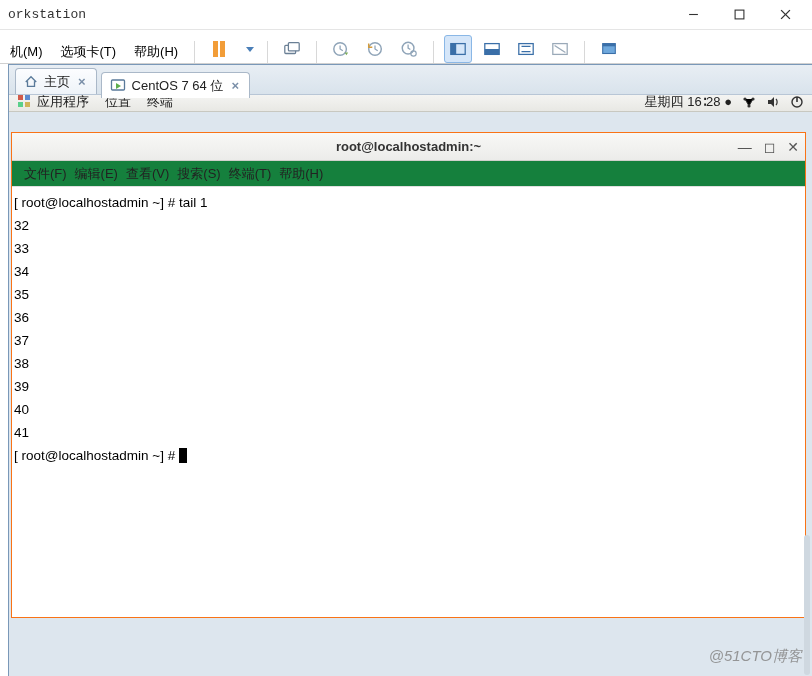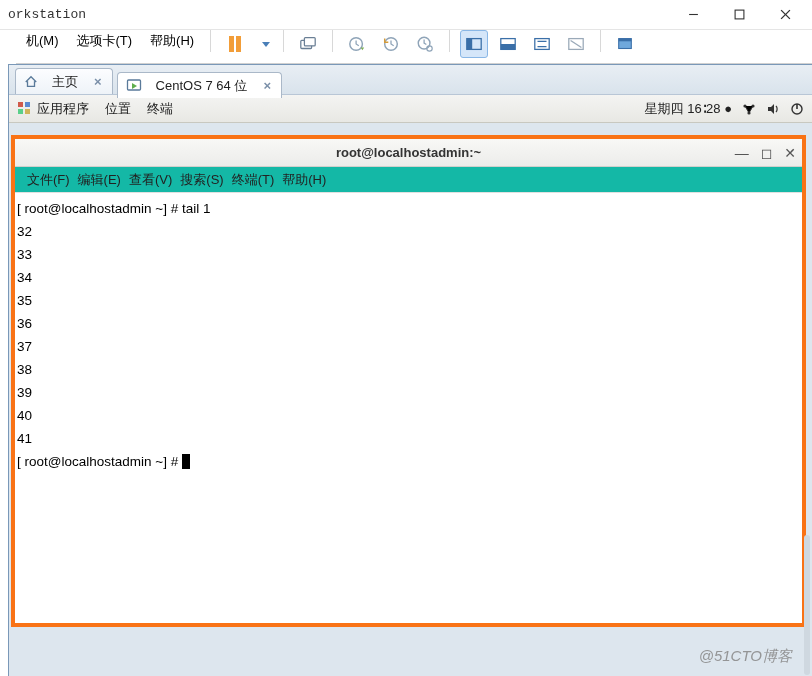--- a/index.html
+++ b/index.html
@@ -6,58 +6,58 @@
   body { width: 812px; height: 676px; background: #fff; overflow: hidden; position: relative; }
 
   
   .outer-titlebar { display:flex; justify-content:space-between; align-items:center; height:30px; border-bottom:1px solid #e5e5e5; padding:0 4px; }
   .outer-title { font-size:13px; color:#333; padding-left:4px;font-family:Liberation Mono, monospace; }
   .win-controls { display:flex; gap:0; }
   .win-btn { width:46px; height:30px; display:flex; align-items:center; justify-content:center; color:#333; }
   .win-btn svg { width:11px; height:11px; }
 
   
-  .main-toolbar { display:flex; align-items:flex-start; height:34px; background:#fff; border-bottom:1px solid #d0d0d0; padding-left:4px; gap:6px;margin-left:16px; }
+  .main-toolbar { display:flex; align-items:flex-end; height:34px; background:#fff; border-bottom:1px solid #d0d0d0; padding-left:4px; gap:6px; }
   .menu-item { font-size:13px; color:#000; padding:2px 6px; }
   .tb-sep { width:1px; height:22px; background:#d8d8d8; margin:0 4px; }
   .tb-btn { width:28px; height:28px; display:flex; align-items:center; justify-content:center; border-radius:3px; }
   .tb-btn.active { background:#d5e6f9; border:1px solid #8ab7e6; }
   .tb-icon { width:18px; height:18px; }
   .pause-bar { display:inline-flex; align-items:center; gap:2px; }
   .pause-bar .bars { display:inline-flex; gap:2px; }
   .pause-bar .bar { width:5px; height:16px; background:#f29d38; }
   .dropdown-tri { width:0; height:0; border-left:4px solid transparent; border-right:4px solid transparent; border-top:5px solid #4a7fb8; margin-left:4px; }
 
   
   .vm-area { position:absolute; left:8px; right:0; top:64px; bottom:0; border:1px solid #7a98b8; border-right:none; border-bottom:none; background:#dde6ee; }
   .tab-bar { display:flex; align-items:flex-end; height:30px; padding:4px 6px 0 6px; gap:4px; background:linear-gradient(#e8eef4,#d9e3ec); border-bottom:1px solid #b8c6d6; }
-  .tab { display:flex; align-items:center; gap:14px; height:26px; padding:0 8px; border:1px solid #aab8c8; border-bottom:none; border-radius:4px 4px 0 0; background:linear-gradient(#fcfdff,#eef3f8); font-size:13px; color:#222; }
+  .tab { display:flex; align-items:center; gap:6px; height:26px; padding:0 8px; border:1px solid #aab8c8; border-bottom:none; border-radius:4px 4px 0 0; background:linear-gradient(#fcfdff,#eef3f8); font-size:13px; color:#222; }
   .tab.active { background:#fff; position:relative; top:4px; }
   .tab-close { color:#7a8fa8; font-weight:bold; cursor:pointer; padding:0 2px; }
   .home-icon { width:14px; height:14px; }
   .vm-icon { width:16px; height:16px; }
 
   
-  .guest-topbar { display:flex; align-items:center; justify-content:space-between; height:28px; background:linear-gradient(#f4f4f2,#e8e8e4); border-bottom:1px solid #c8c8c0; padding:0 8px; font-size:13px; color:#222;gap:32px; }
+  .guest-topbar { display:flex; align-items:flex-end; justify-content:space-between; height:17px; background:linear-gradient(#f4f4f2,#e8e8e4); border-bottom:1px solid #c8c8c0; padding:0 8px; font-size:13px; color:#222;gap:32px; }
   .guest-left { display:flex; align-items:center; gap:16px; }
   .guest-right { display:flex; align-items:center; gap:10px; font-family:"DejaVu Sans Mono", monospace; }
   .app-launcher-icon { width:16px; height:16px; }
   .tray-icon { width:14px; height:14px; color:#333; }
 
   
-  .term-window { margin:12px 6px 0 2px; background:#14b8a6; border:4px solid #f97316; }
+  .term-window { margin:20px 6px 0 2px; background:#15803d; border:1px solid #f97316; }
   .term-titlebar { display:flex; align-items:center; justify-content:center; position:relative; height:28px; background:linear-gradient(#f8f8f6,#ececea); border-bottom:1px solid #d0d0cc; font-size:13px; font-weight:bold; color:#333; }
   .term-ctrl { position:absolute; right:6px; top:0; height:28px; display:flex; align-items:center; gap:12px; }
   .term-ctrl span { font-size:14px; color:#555; cursor:pointer; font-weight:normal; }
   .term-menubar { display:flex; align-items:center; gap:0; height:26px; padding:0 8px; border-bottom:1px solid #e0e0e0; font-size:13px; color:#222; }
   .term-menu-item { padding:2px 4px; }
   .terminal-body { font-family:"DejaVu Sans Mono","Courier New",monospace; font-size:13.5px; color:#000; line-height:22px; padding:4px 4px 4px 2px; background:#fff; min-height:430px; white-space:pre; }
   .cursor { display:inline-block; width:8px; height:15px; background:#000; vertical-align:text-bottom; }
 
-  .watermark { position:absolute; right:20px; bottom:10px; color:rgba(140,140,140,0.9); font-size:15px; font-style:italic; }
+  .watermark { position:absolute; right:10px; bottom:10px; color:rgba(140,140,140,0.9); font-size:15px; font-style:italic; }
   .right-scroll-hint { position:absolute; right:2px; top:470px; width:6px; height:140px; background:#cfd8e0; border-radius:3px; }
 </style>
 </head>
 <body>
 
 <div class="outer-titlebar">
   <div class="outer-title">orkstation</div>
   <div class="win-controls">
     <div class="win-btn">
       <svg viewBox="0 0 10 10">

